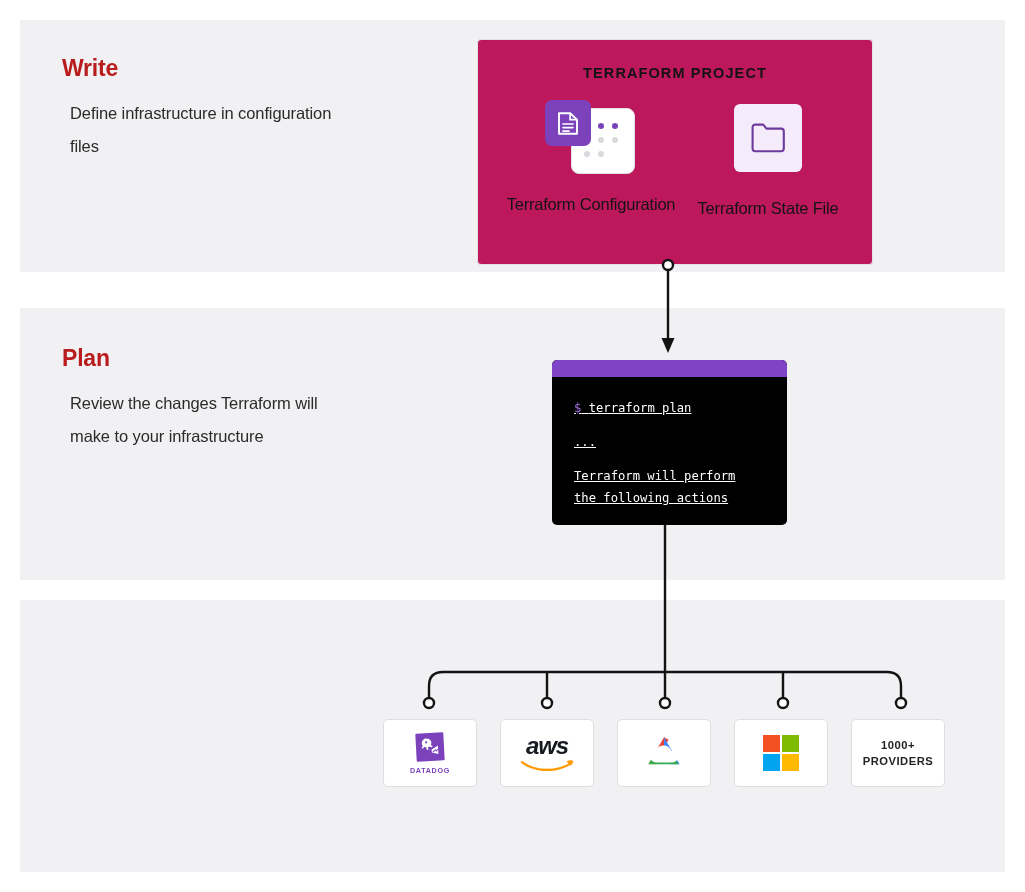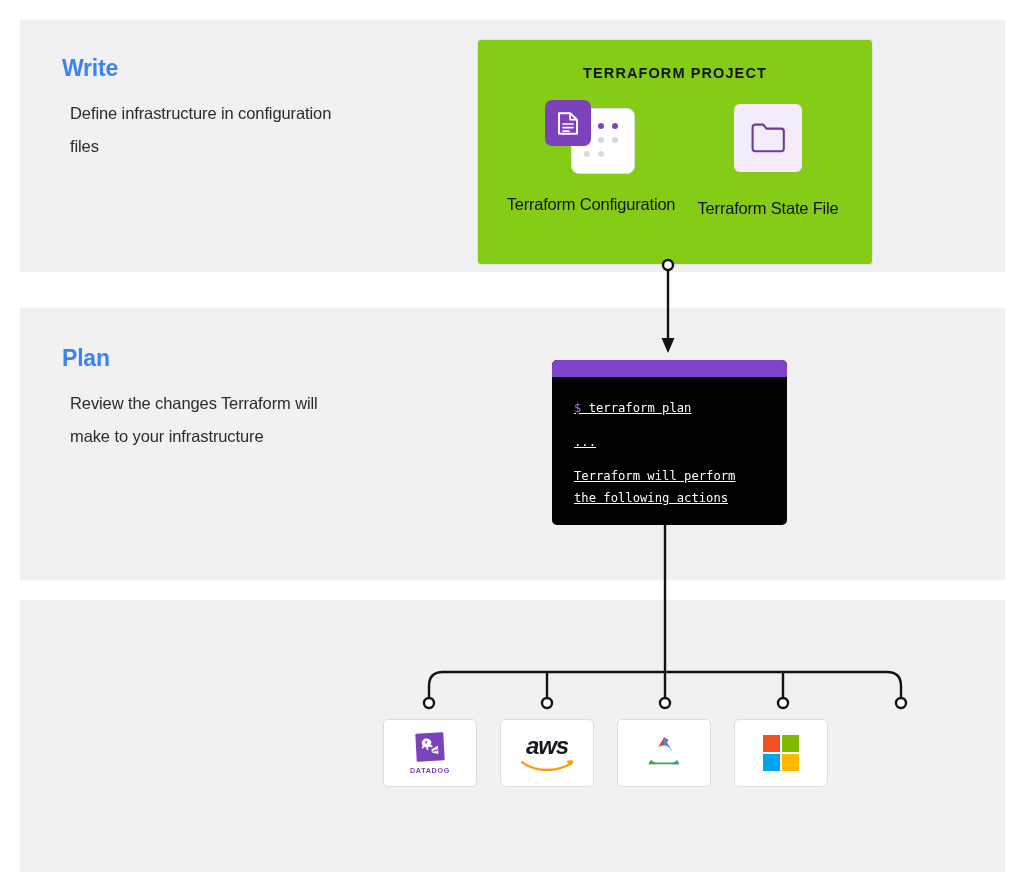--- a/index.html
+++ b/index.html
@@ -23,42 +23,42 @@
   }
   #panel-write{top:20px;height:252px;}
   #panel-plan{top:308px;height:272px;}
   #panel-apply{top:600px;height:272px;}
 
   
   .step-text{position:absolute;left:62px;width:300px;}
   .step-title{
     font-size:23px;
     font-weight:bold;
-    color:#3b82f6;
+    color:#b91c1c;
     letter-spacing:-0.2px;
     margin:0 0 16px 0;
     line-height:1.1;
   }
   .step-desc{
     font-size:16.5px;
     color:#2b2b2b;
     line-height:33px;
     margin:8px;
     letter-spacing:-0.1px;
   }
   #text-write{top:56px;}
   #text-plan{top:346px;}
   #text-apply{top:638px;}
 
   
   #project-card{
     position:absolute;
     left:477px;top:39px;
     width:396px;height:226px;
-    background:#84cc16;
+    background:#be185d;
     border:1px solid #e4e4e7;
     border-radius:4px;
     box-sizing:border-box;
   }
   #project-card-title{
     position:absolute;top:25px;left:0;width:100%;
     text-align:center;
     font-size:14.5px;
     font-weight:bold;
     letter-spacing:1.1px;
@@ -285,20 +285,26 @@
 
   <div class="prov-card" id="prov-microsoft">
     <div class="ms-grid">
       <div style="background:#f25022"></div>
       <div style="background:#7fba00"></div>
       <div style="background:#00a4ef"></div>
       <div style="background:#ffb900"></div>
     </div>
   </div>
 
+  <div class="prov-card" id="prov-more">
+    <div class="prov-more-text">
+      <div>1000+</div>
+      <div>PROVIDERS</div>
+    </div>
+  </div>
 
   <svg id="connectors" viewBox="0 0 1025 892">
 
     <g>
       <line x1="668" y1="270" x2="668" y2="340" stroke="#131313" stroke-width="2.4"></line>
       <circle cx="668" cy="265" r="5" fill="#ffffff" stroke="#131313" stroke-width="2.4"></circle>
       <path d="M668 353 L661.5 338 L674.5 338 Z" fill="#131313"></path>
     </g>
 
     <g fill="none" stroke="#131313" stroke-width="2.4">

